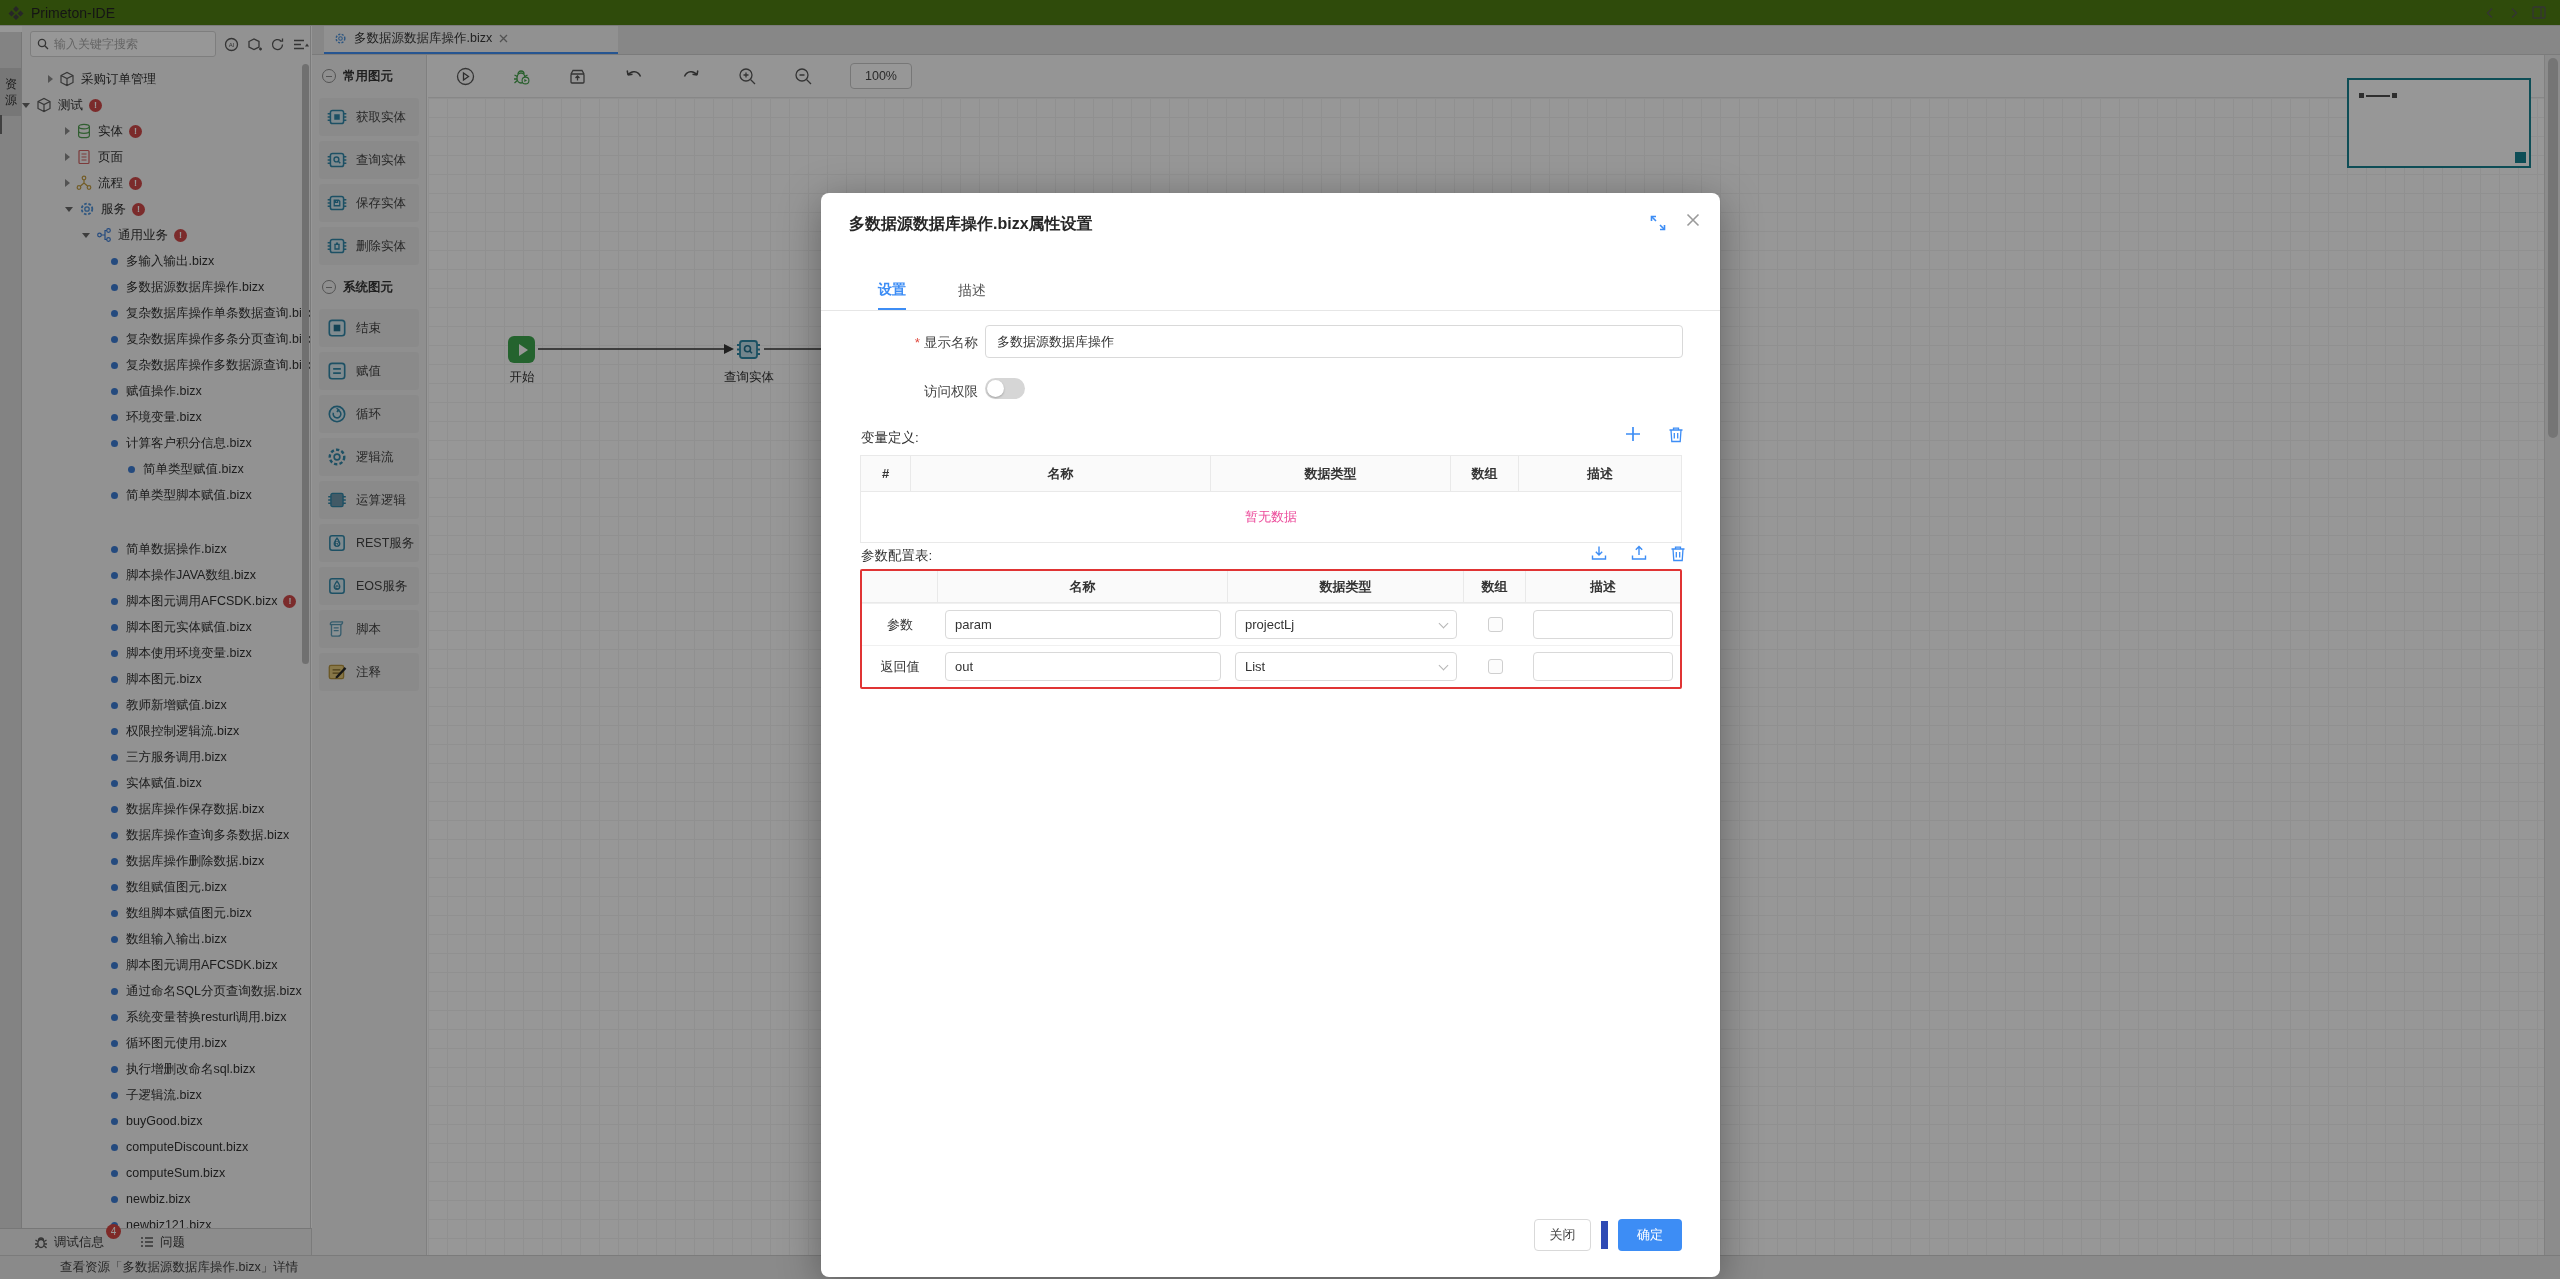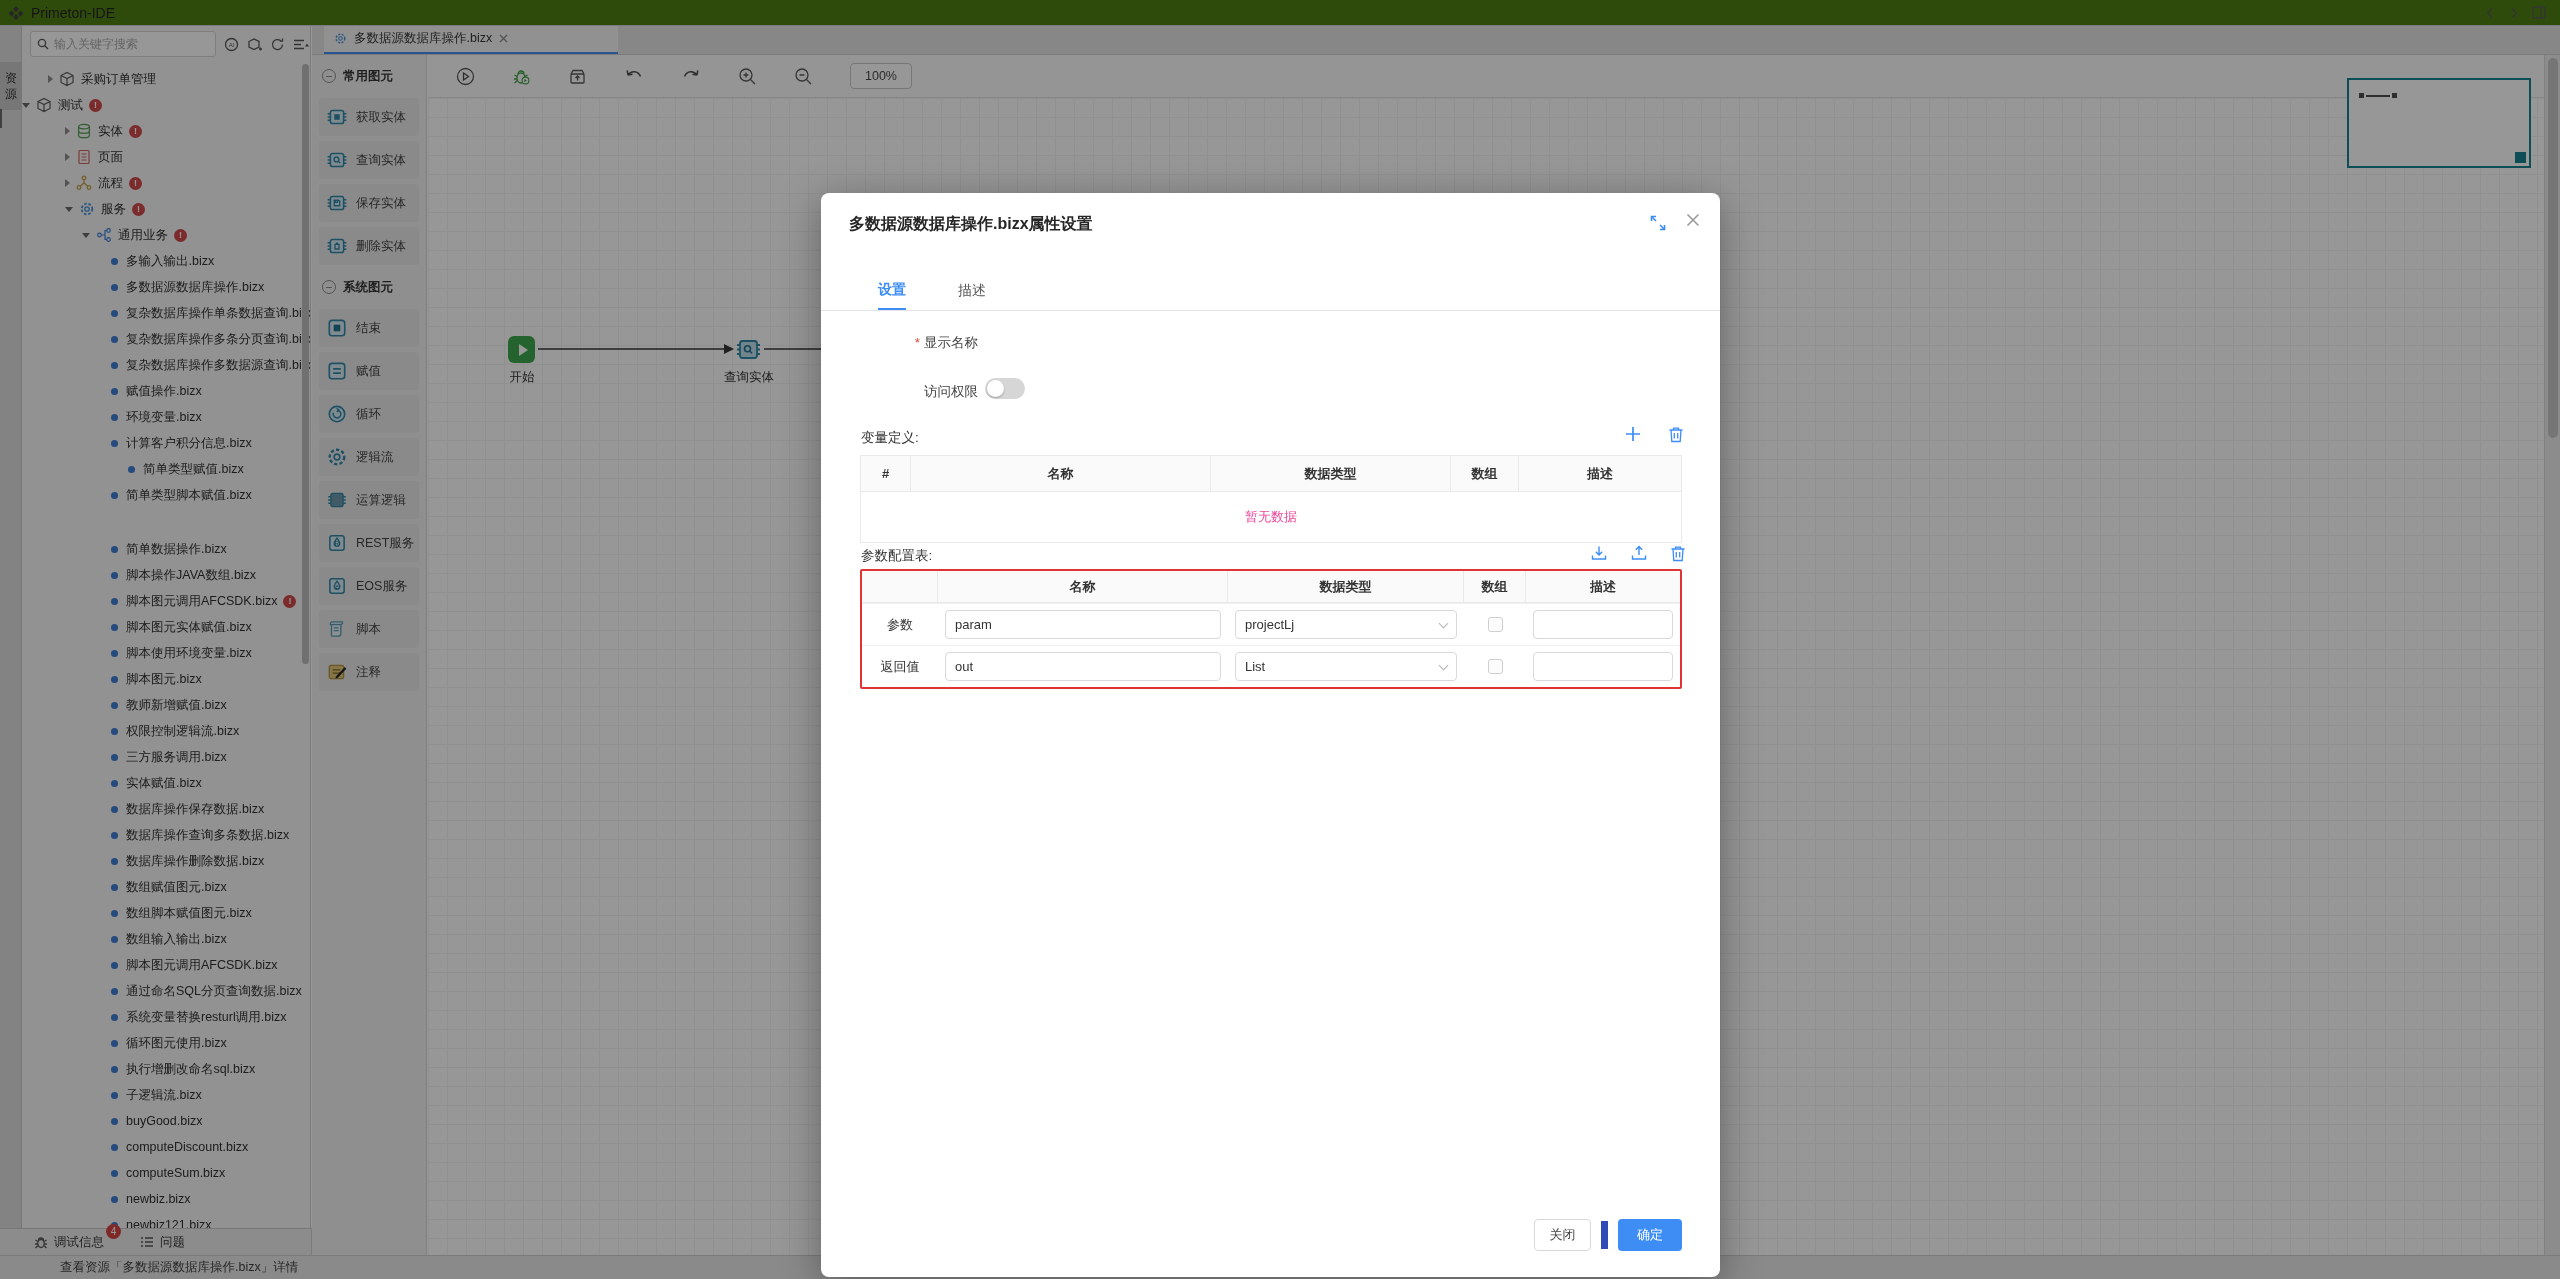--- a/index.html
+++ b/index.html
@@ -8,21 +8,21 @@
   #app{position:relative;width:2560px;height:1279px;background:#fff;overflow:hidden}
   svg{display:block}
   .ico{stroke:#555;fill:none;stroke-width:1.3}
 
   
   #titlebar{position:absolute;left:0;top:0;right:0;height:26px;background:#4d7c0f;border-bottom:1px solid #cfcfcf;display:flex;align-items:center;padding:0 14px 0 8px;z-index:5}
   #titlebar .t-title{font-size:14px;color:#1f1f1f;margin-left:7px}
   #titlebar .t-right{margin-left:auto;display:flex;align-items:center;gap:12px}
 
   
-  #leftrail{position:absolute;left:0;top:26px;width:22px;bottom:51px;background:#dcdcdc;border-right:1px solid #c8c8c8;z-index:4}
+  #leftrail{position:absolute;left:0;top:32px;width:22px;bottom:51px;background:#dcdcdc;border-right:1px solid #c8c8c8;z-index:4}
   .rail-tab{display:block;margin-top:36px;width:22px;padding:8px 0;background:#c9c9c9;font-size:12px;color:#2f2f2f;text-align:center;line-height:16px;word-break:break-all}
   .rail-sq{width:10px;height:10px;border:1.5px solid #6a6a6a;margin:16px auto 0}
 
   
   #sidebar{position:absolute;left:22px;top:26px;width:289px;bottom:51px;background:#f6f6f6;border-right:1px solid #cfcfcf;overflow:hidden;z-index:4}
   .search-row{display:flex;align-items:center;height:36px;padding:0 8px;gap:8px}
   .search-box{flex:0 0 180px;height:26px;background:#fff;border:1px solid #d5d5d5;border-radius:3px;display:flex;align-items:center;padding:0 6px;gap:5px}
   .search-box input{border:0;outline:0;flex:1;font-size:12px;color:#333;background:transparent;min-width:0}
   .search-box input::placeholder{color:#a8a8a8}
   .sr-icons{display:flex;align-items:center;gap:8px;margin-left:auto}
@@ -833,20 +833,21 @@
     <svg class="m-close" width="14" height="14" viewBox="0 0 14 14">
         <path d="M1.5 1.5 12.5 12.5 M12.5 1.5 1.5 12.5" stroke="#9a9a9a" stroke-width="1.6"></path>
       </svg>
 
     <div class="m-tabs">
       <span class="m-tab active">设置</span>
       <span class="m-tab">描述</span>
     </div>
 
     <span class="f-label req" style="top:141px">显示名称</span>
+    <input class="f-input" value="多数据源数据库操作" style="">
 
     <span class="f-label" style="top:190px">访问权限</span>
     <span class="toggle">
         <span class="knob"></span>
       </span>
 
     <span class="sec-label" style="top:236px">变量定义:</span>
     <svg class="mi" style="right:78px;top:232px" width="18" height="18" viewBox="0 0 18 18">
         <path d="M9 2 V16 M2 9 H16" stroke="#3d8df5" stroke-width="1.7"></path>
       </svg>

